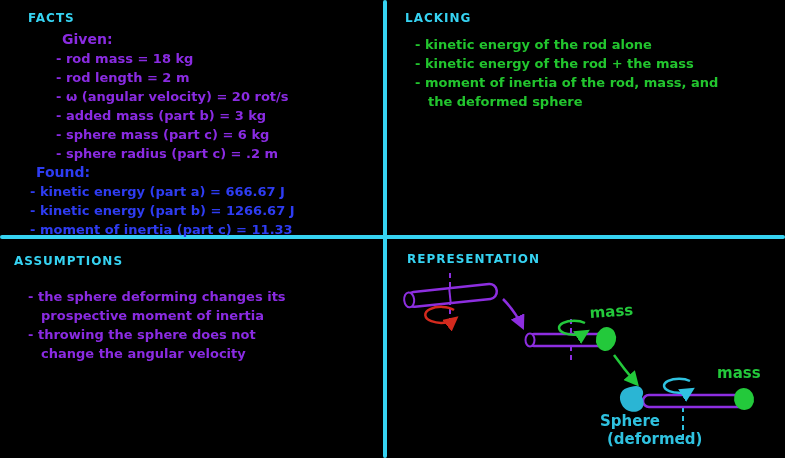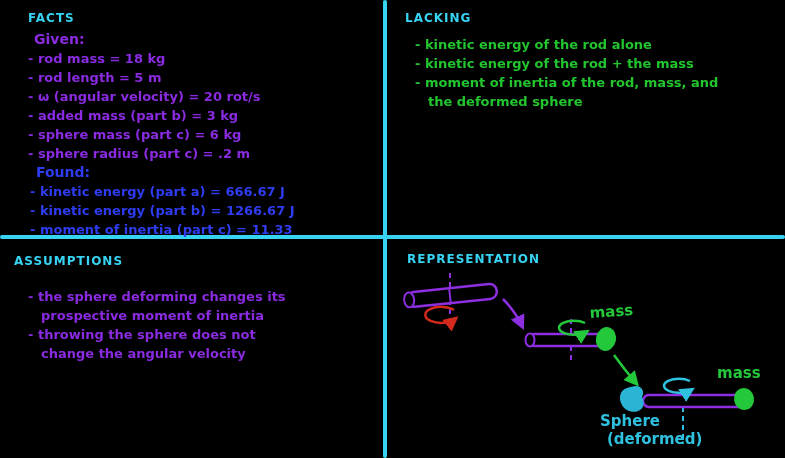--- a/index.html
+++ b/index.html
@@ -7,21 +7,21 @@
   .board {
     position:relative; width:785px; height:458px; background:#000000;
     overflow:hidden; font-family:"DejaVu Sans", sans-serif; font-weight:bold;
   }
   .divider-v { position:absolute; left:383px; top:0; width:4px; height:458px; background:#36d3f2; border-radius:2px; }
   .divider-h { position:absolute; left:0; top:235px; width:785px; height:4px; background:#36d3f2; border-radius:2px; }
   .quad { position:absolute; }
   .quad h2 { color:#36d3f2; font-size:12px; letter-spacing:1px; line-height:20px; }
   .label { font-size:14px; line-height:19px; }
   .item { font-size:13px; line-height:19px; padding-left:13px; text-indent:-13px; }
-  .purple { color:#8a2be2; }
+  .purple { color:#8a2be2;margin-left:28px; }
   .blue { color:#2e3cf2; }
   .green-text { color:#22c52e; }
 
   #facts { left:0; top:0; width:383px; height:237px; padding:8px 0 0 28px; }
   #facts h2 { margin-bottom:2px; }
   #facts .label { margin-left:6px; }
   #facts .found-block { margin-left:2px; }
 
   #lacking { left:387px; top:0; width:446px; height:237px; padding:8px 0 0 18px; }
   #lacking .items { margin:7px 0 0 10px; max-width:312px; }
@@ -39,21 +39,21 @@
 <div class="board">
 
   <div class="divider-v"></div>
   <div class="divider-h"></div>
 
   <section class="quad" id="facts">
     <h2>FACTS</h2>
     <div class="given-block purple">
       <div class="label">Given:</div>
       <div class="item">- rod mass = 18 kg</div>
-      <div class="item">- rod length = 5 m</div>
+      <div class="item">- rod length = 2 m</div>
       <div class="item">- ω (angular velocity) = 20 rot/s</div>
       <div class="item">- added mass (part b) = 3 kg</div>
       <div class="item">- sphere mass (part c) = 6 kg</div>
       <div class="item">- sphere radius (part c) = .2 m</div>
     </div>
     <div class="found-block blue">
       <div class="label">Found:</div>
       <div class="item">- kinetic energy (part a) = 666.67 J</div>
       <div class="item">- kinetic energy (part b) = 1266.67 J</div>
       <div class="item">- moment of inertia (part c) = 11.33</div>

